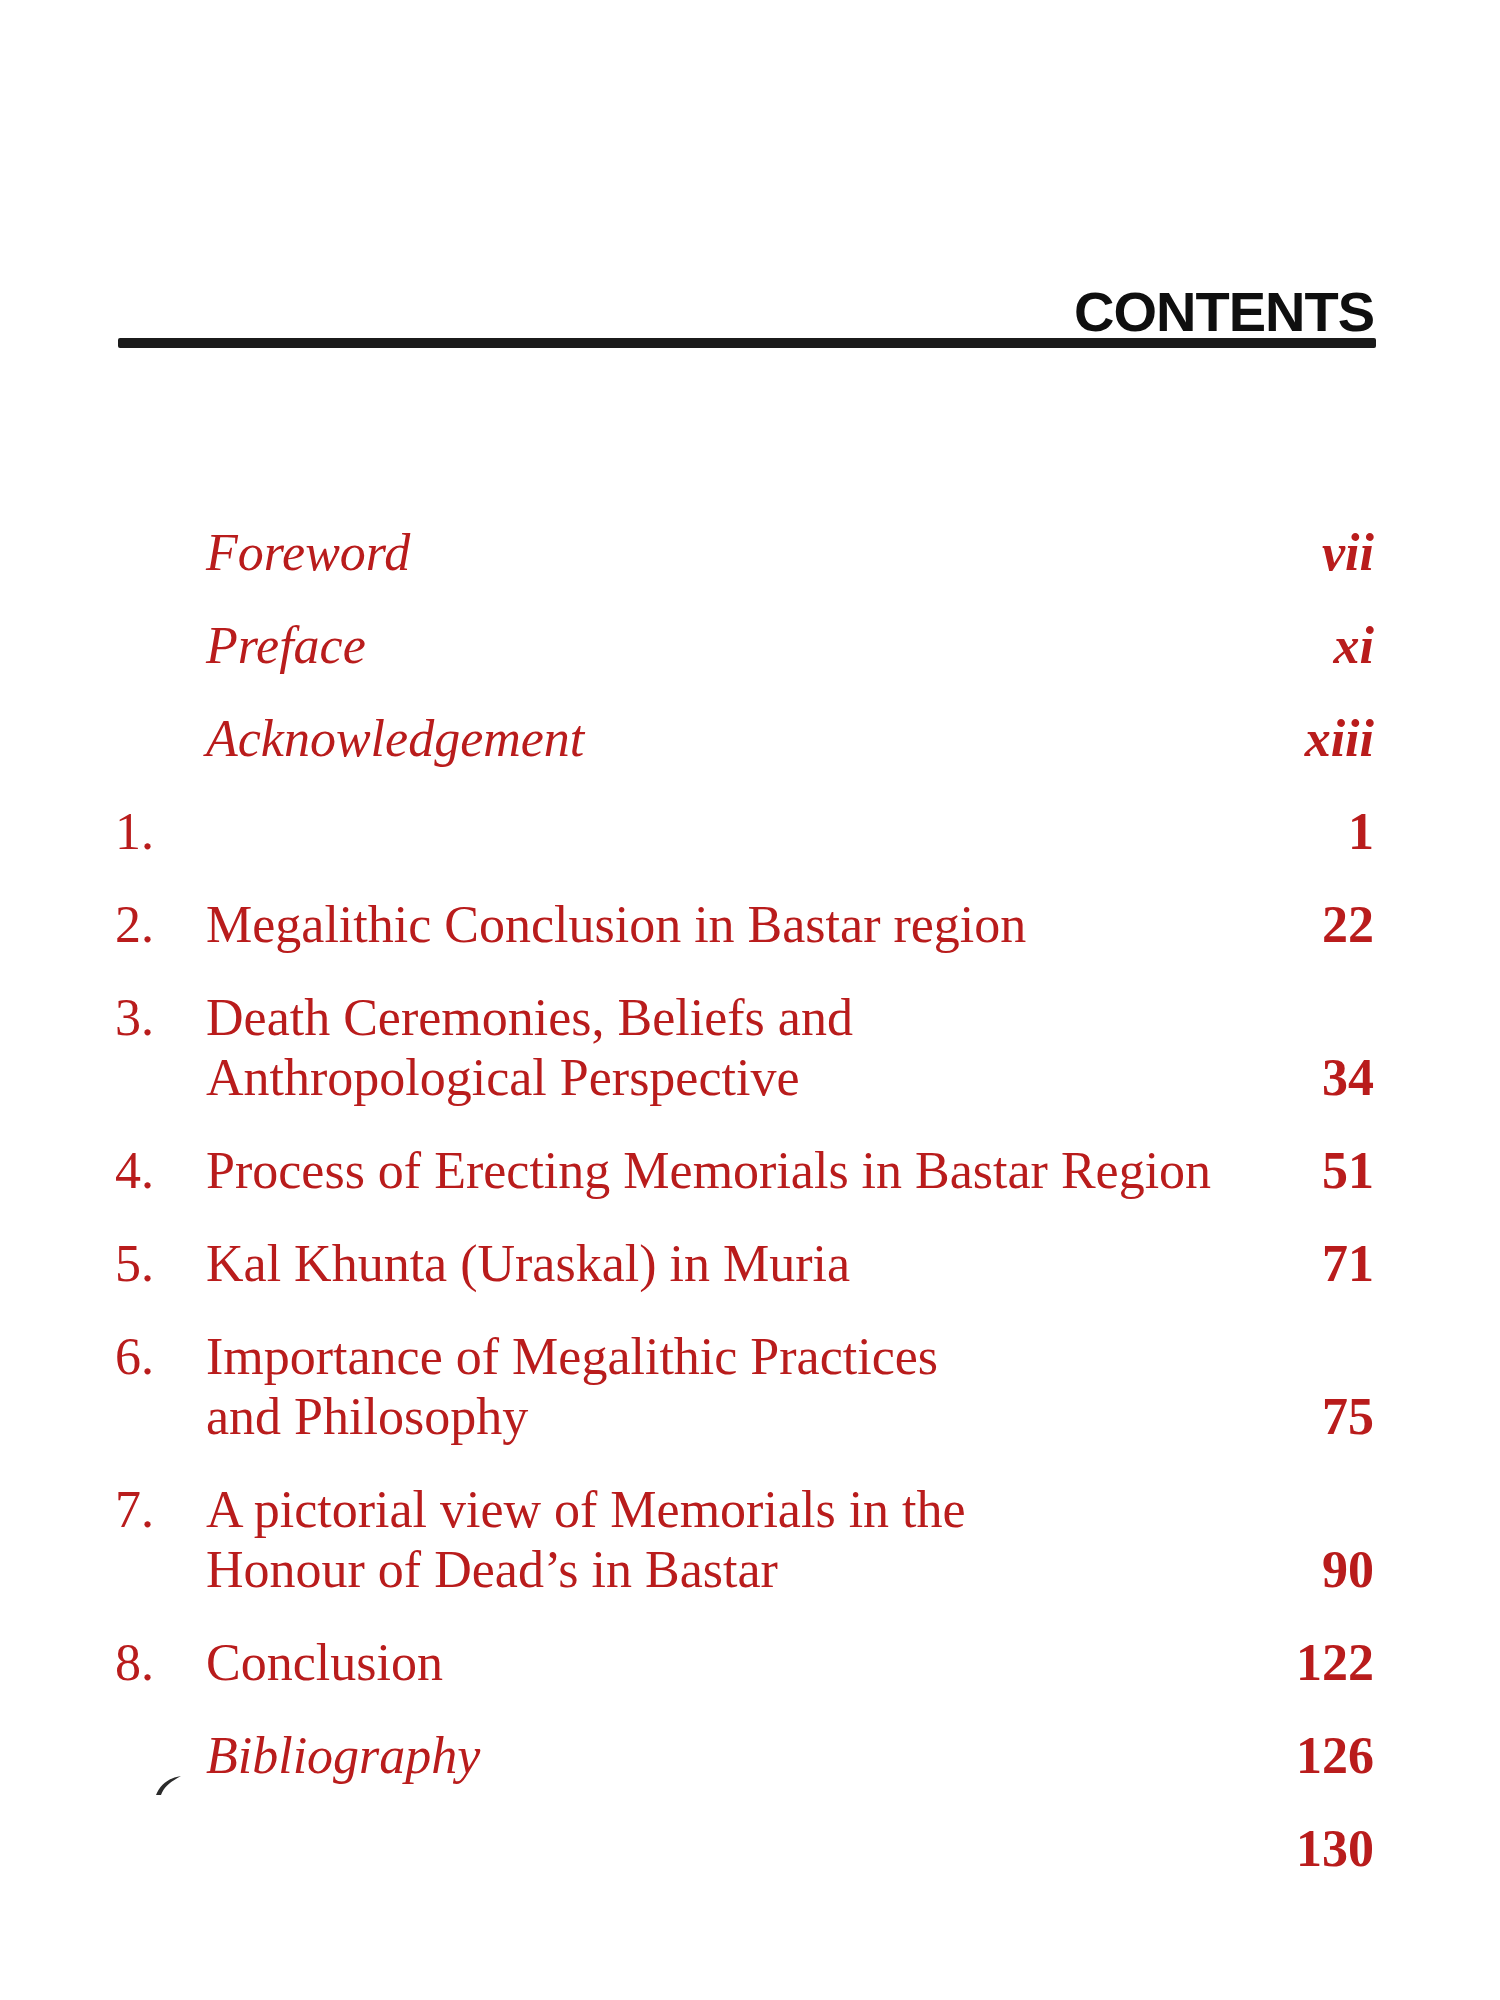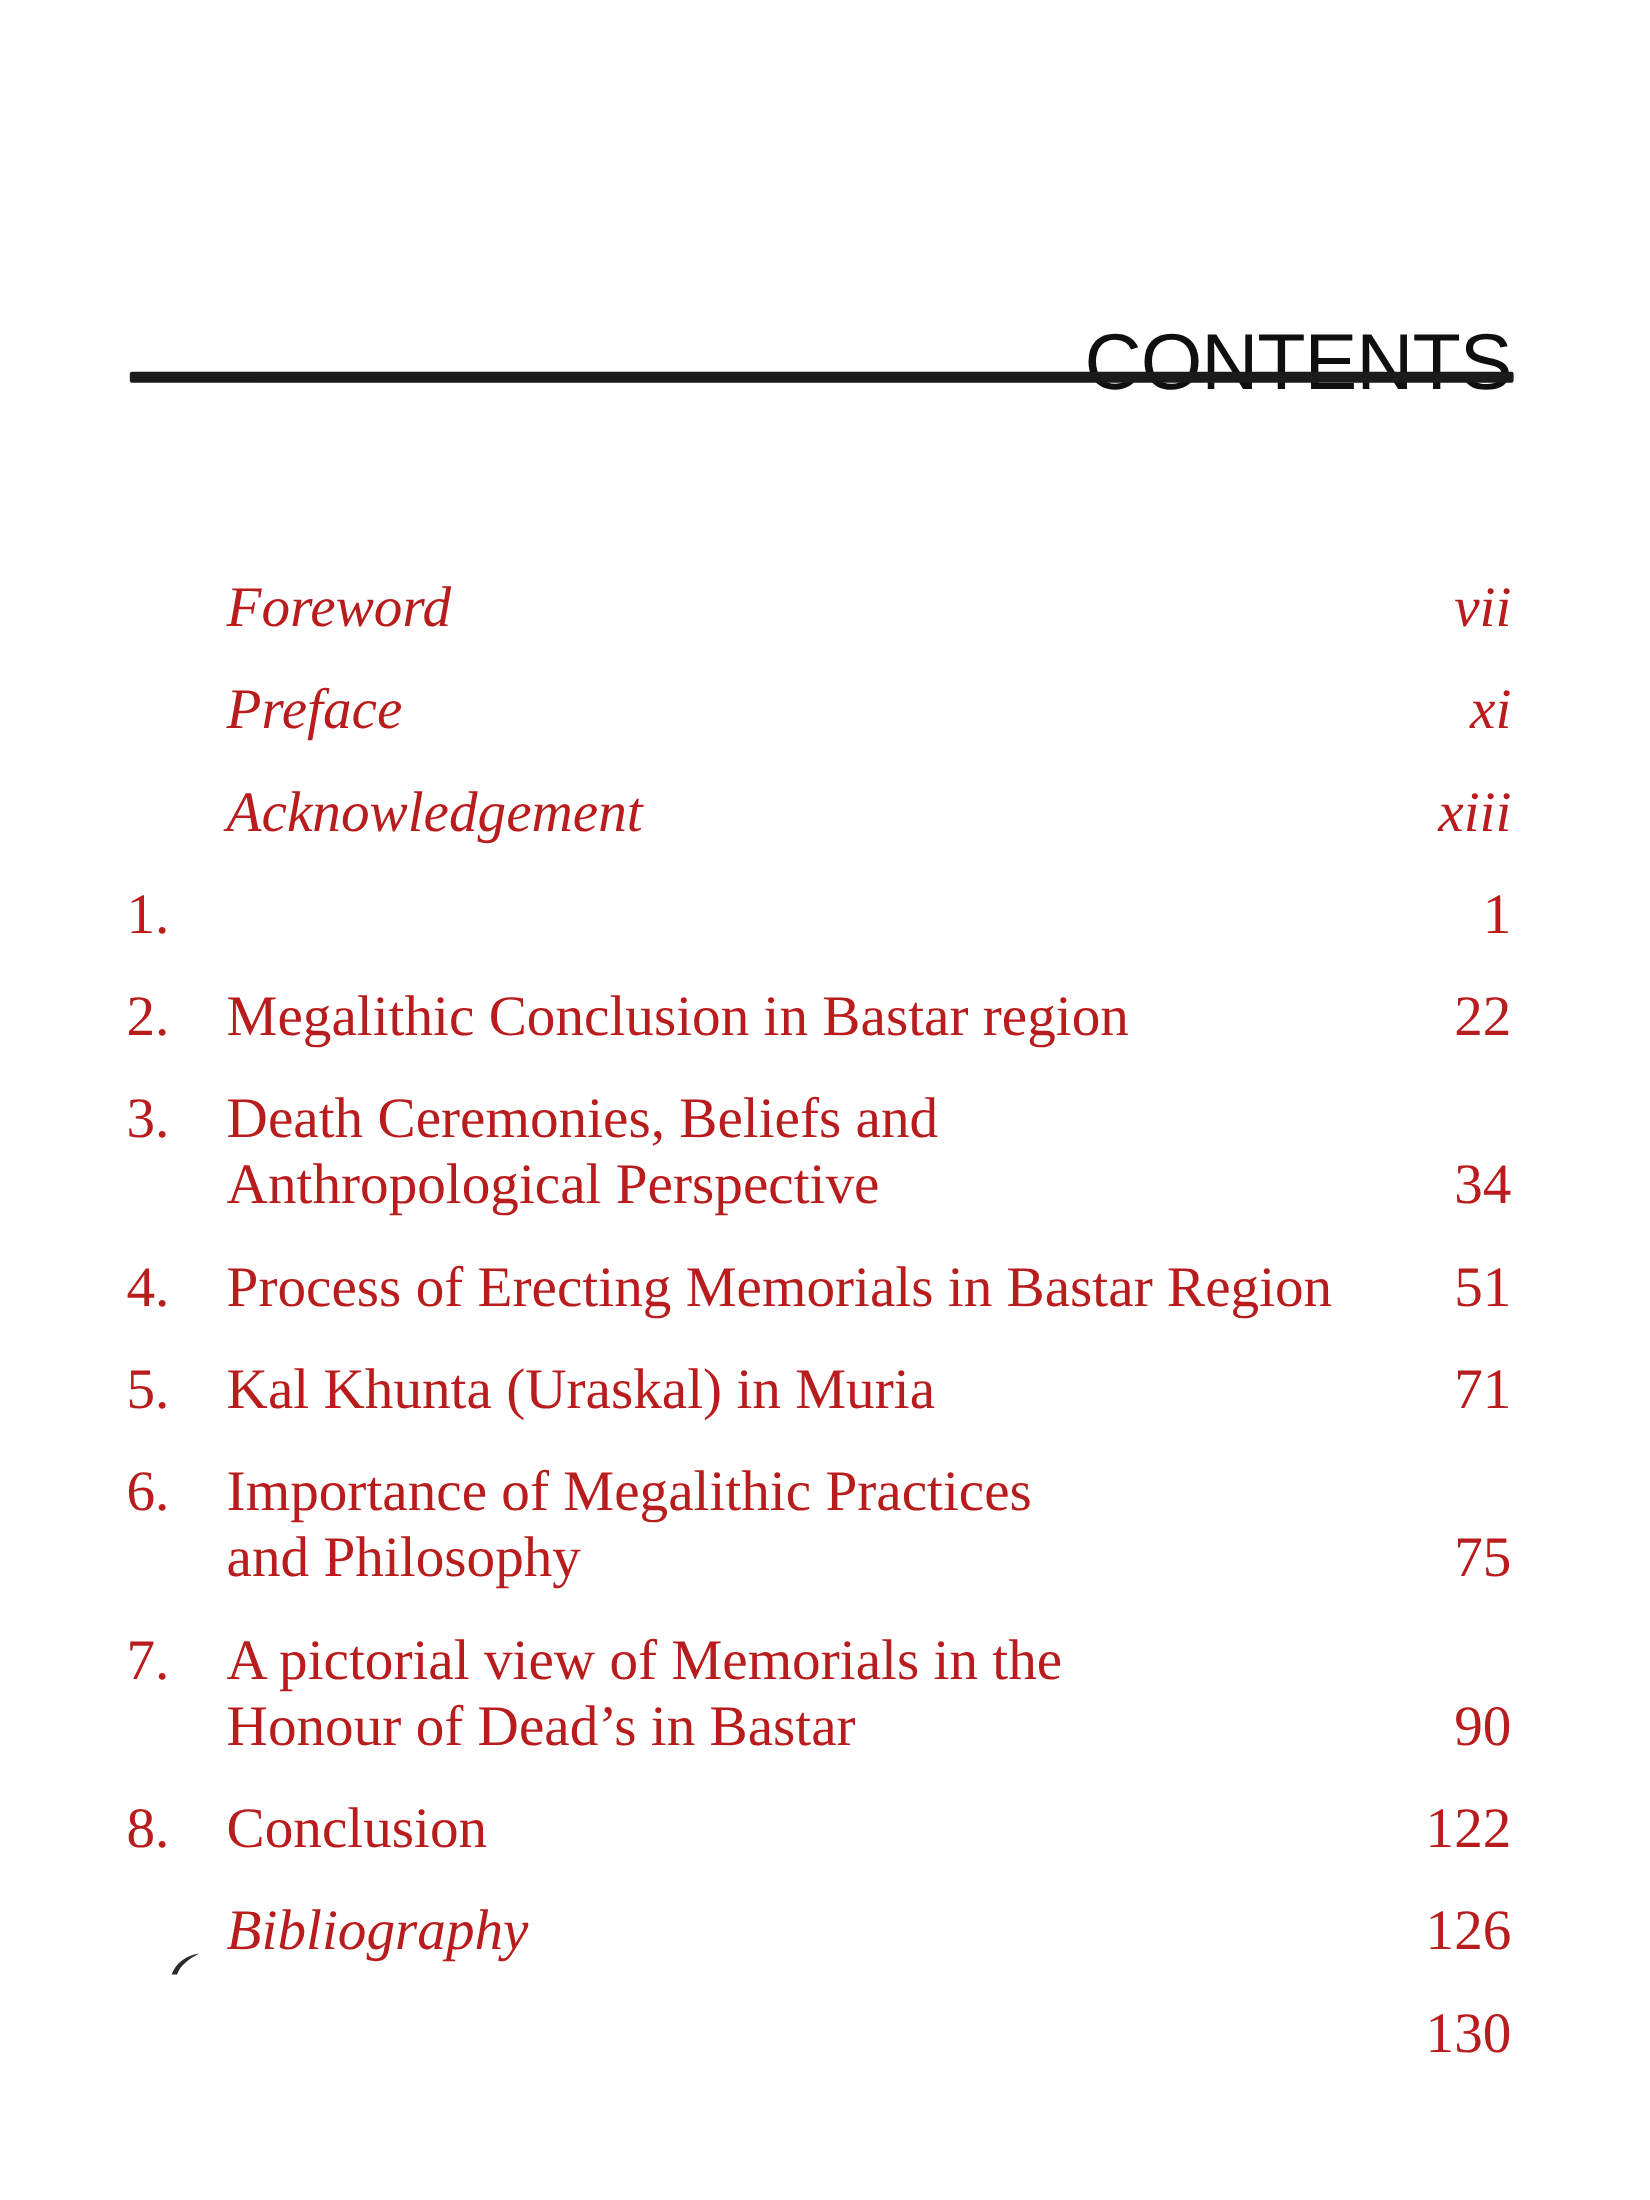--- a/index.html
+++ b/index.html
@@ -14,22 +14,22 @@
     background: #ffffff;
     overflow: hidden;
     font-family: "Liberation Serif", serif;
     color: #1a1a1a;
   }
   .page-title {
     position: absolute;
     top: 246px;
     right: 126px;
     font-family: "Liberation Sans", sans-serif;
-    font-weight: 400;
-    font-size: 72px;
+    font-weight: 700;
+    font-size: 56px;
     line-height: 1;
     letter-spacing: -1px;
     color: #0f0f0f;
     white-space: nowrap;
   }
   .title-rule {
     position: absolute;
     left: 118px;
     top: 338px;
     width: 1258px;
@@ -57,20 +57,21 @@
   }
   .toc-title {
     white-space: pre-line;
     padding-right: 24px;
   }
   .toc-page {
     margin-left: auto;
     align-self: flex-end;
     text-align: right;
     white-space: nowrap;
+    font-weight: bold;
   }
   .italic { font-style: italic; }
   .pen-mark {
     position: absolute;
     left: 154px;
     top: 1774px;
     width: 30px;
     height: 24px;
   }
 </style>

